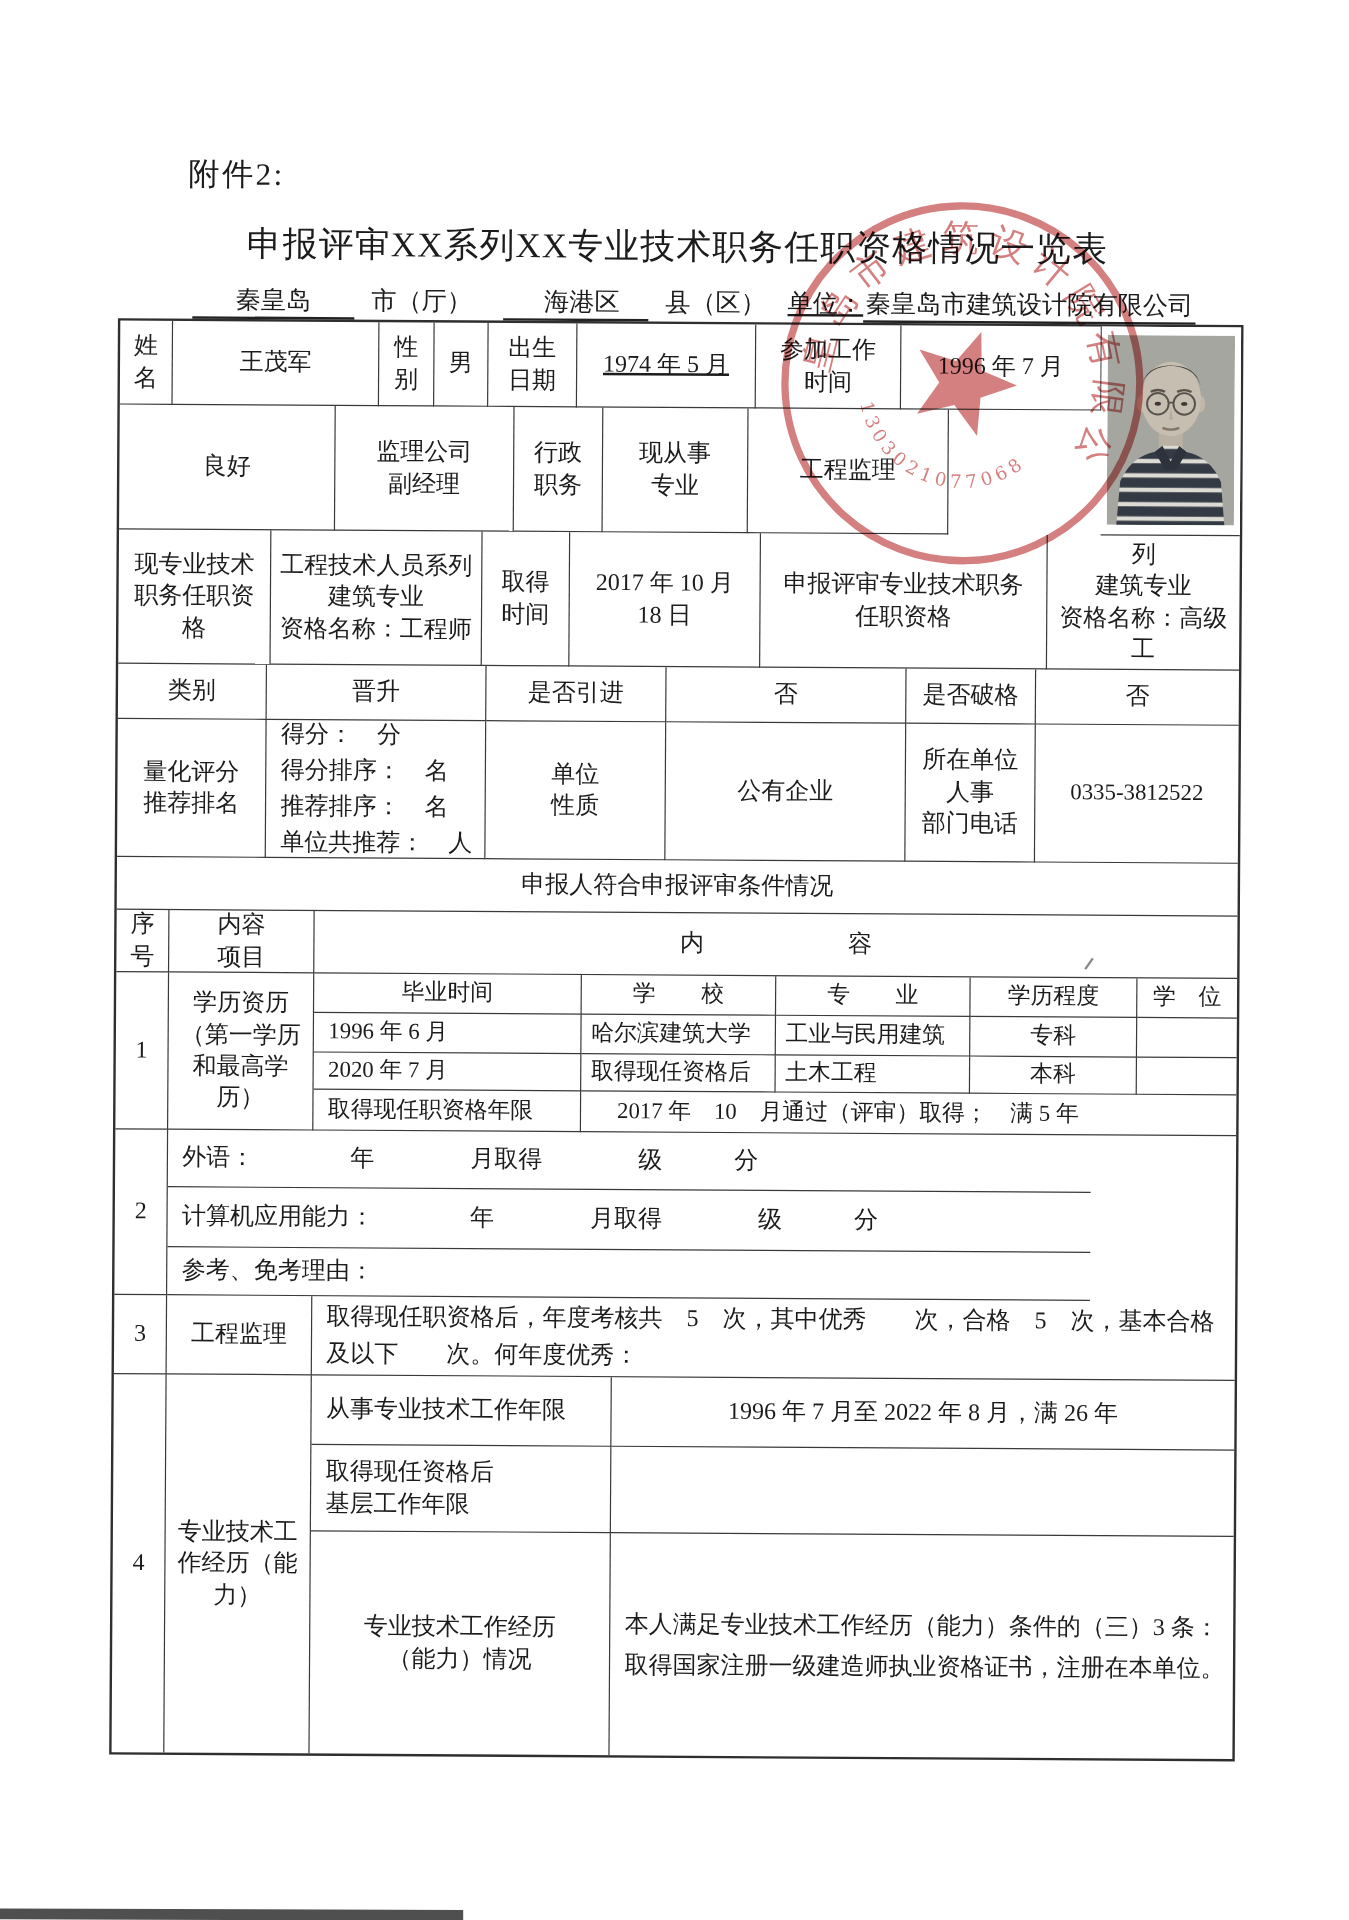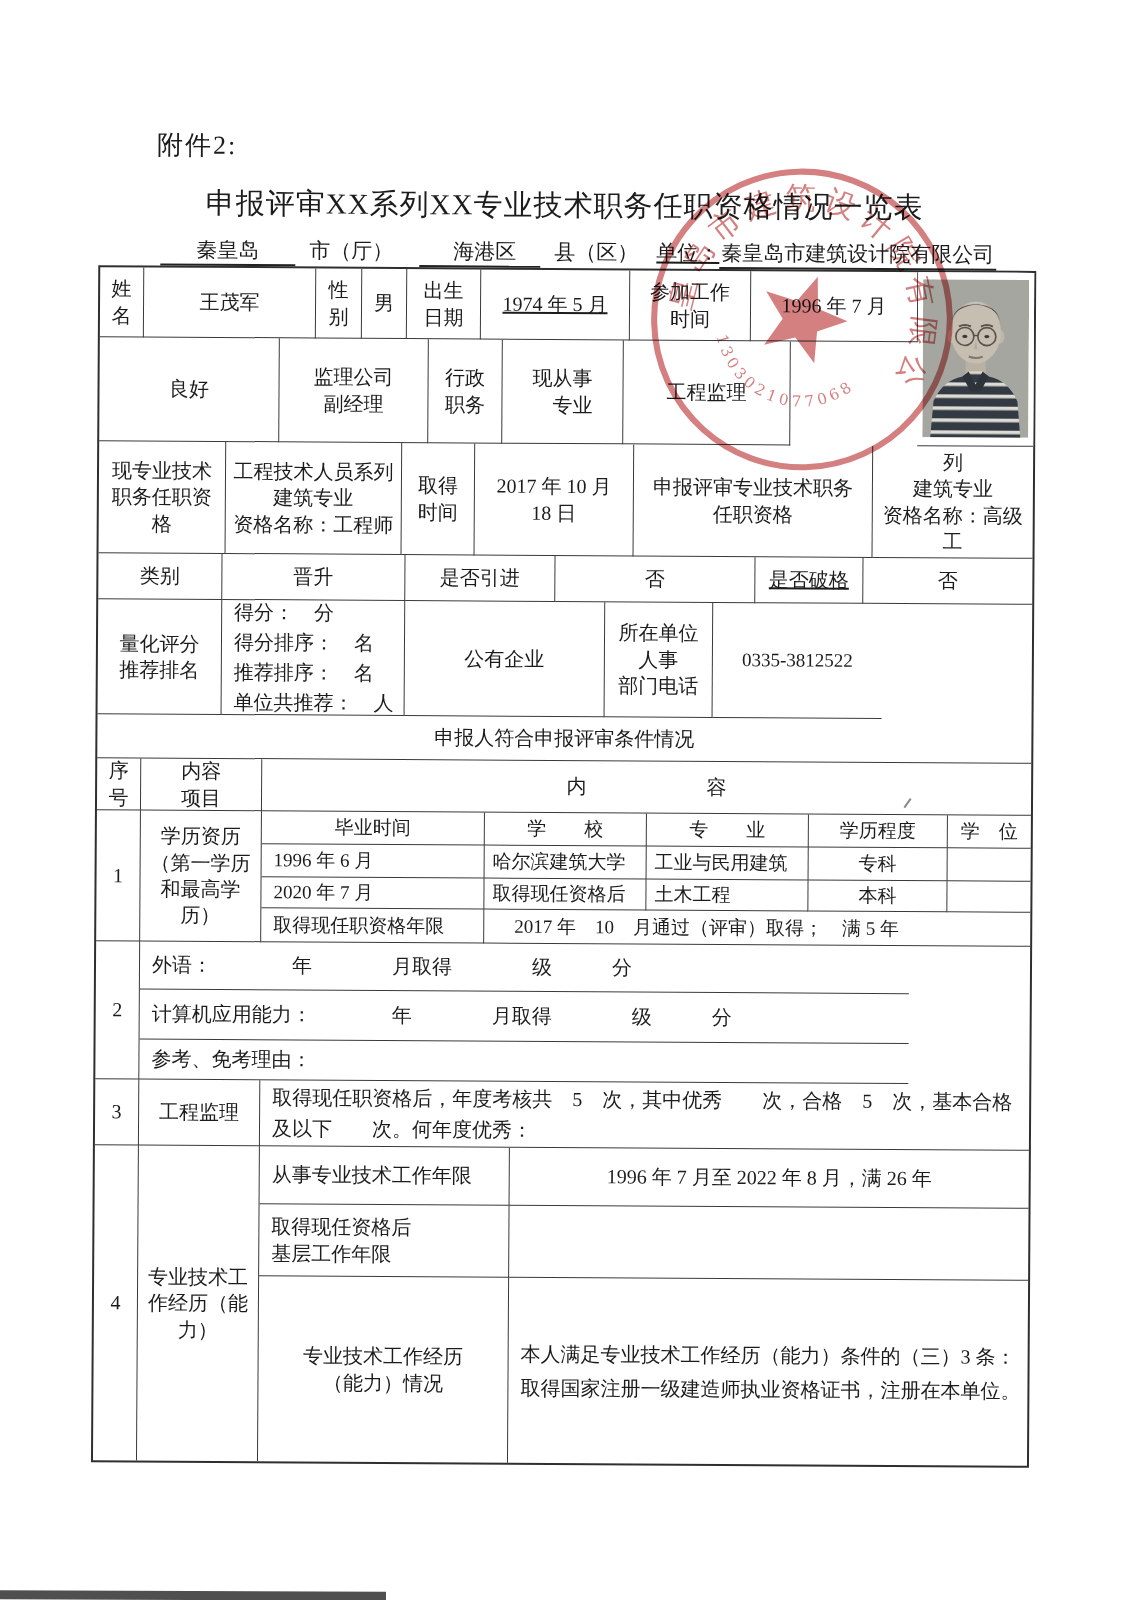--- a/index.html
+++ b/index.html
@@ -71,21 +71,21 @@
           <div class="c" style="width:121px;">参加工作
 时间</div>
           <div class="c" style="width:167px;">1996 年 7 月</div>
         </div>
         <div class="row" style="height:104px;">
           <div class="c" style="width:180px;">良好</div>
           <div class="c" style="width:149px;">监理公司
 副经理</div>
           <div class="c" style="width:74px;">行政
 职务</div>
-          <div class="c" style="width:121px;text-align:right;">现从事
+          <div class="c" style="width:121px;">现从事
 专业</div>
           <div class="c" style="width:167px;">工程监理</div>
         </div>
       </div>
       <div class="c nr photo-cell" style="width:116px;">
         <svg width="106" height="158" viewBox="0 0 106 158">
           <defs>
             <pattern id="stripep" width="8" height="12" patternUnits="userSpaceOnUse">
               <rect width="8" height="12" fill="#343a44"></rect>
               <rect y="7" width="8" height="3.6" fill="#dcdcd4"></rect>
@@ -129,31 +129,33 @@
 建筑专业
 资格名称：高级工
 程师</div>
     </div>
 
     <div class="row" style="height:46px;">
       <div class="c" style="width:124px;">类别</div>
       <div class="c" style="width:183px;">晋升</div>
       <div class="c" style="width:150px;">是否引进</div>
       <div class="c" style="width:200px;">否</div>
-      <div class="c" style="width:108px;text-decoration:underline;">是否破格</div>
+      <div class="c" style="width:108px;">是否破格</div>
       <div class="c nr" style="width:169px;">否</div>
     </div>
 
     <div class="row" style="height:115px;">
       <div class="c" style="width:124px;">量化评分
 推荐排名</div>
       <div class="c al" style="width:183px;line-height:1.5;">得分：　分
 得分排序：　名
 推荐排序：　名
 单位共推荐：　人</div>
+      <div class="c" style="width:150px;">单位
+性质</div>
       <div class="c" style="width:200px;">公有企业</div>
       <div class="c" style="width:108px;">所在单位
 人事
 部门电话</div>
       <div class="c nr sm" style="width:169px;">0335-3812522</div>
     </div>
 
     <div class="row" style="height:44px;">
       <div class="c nr" style="width:934px;">申报人符合申报评审条件情况</div>
     </div>

